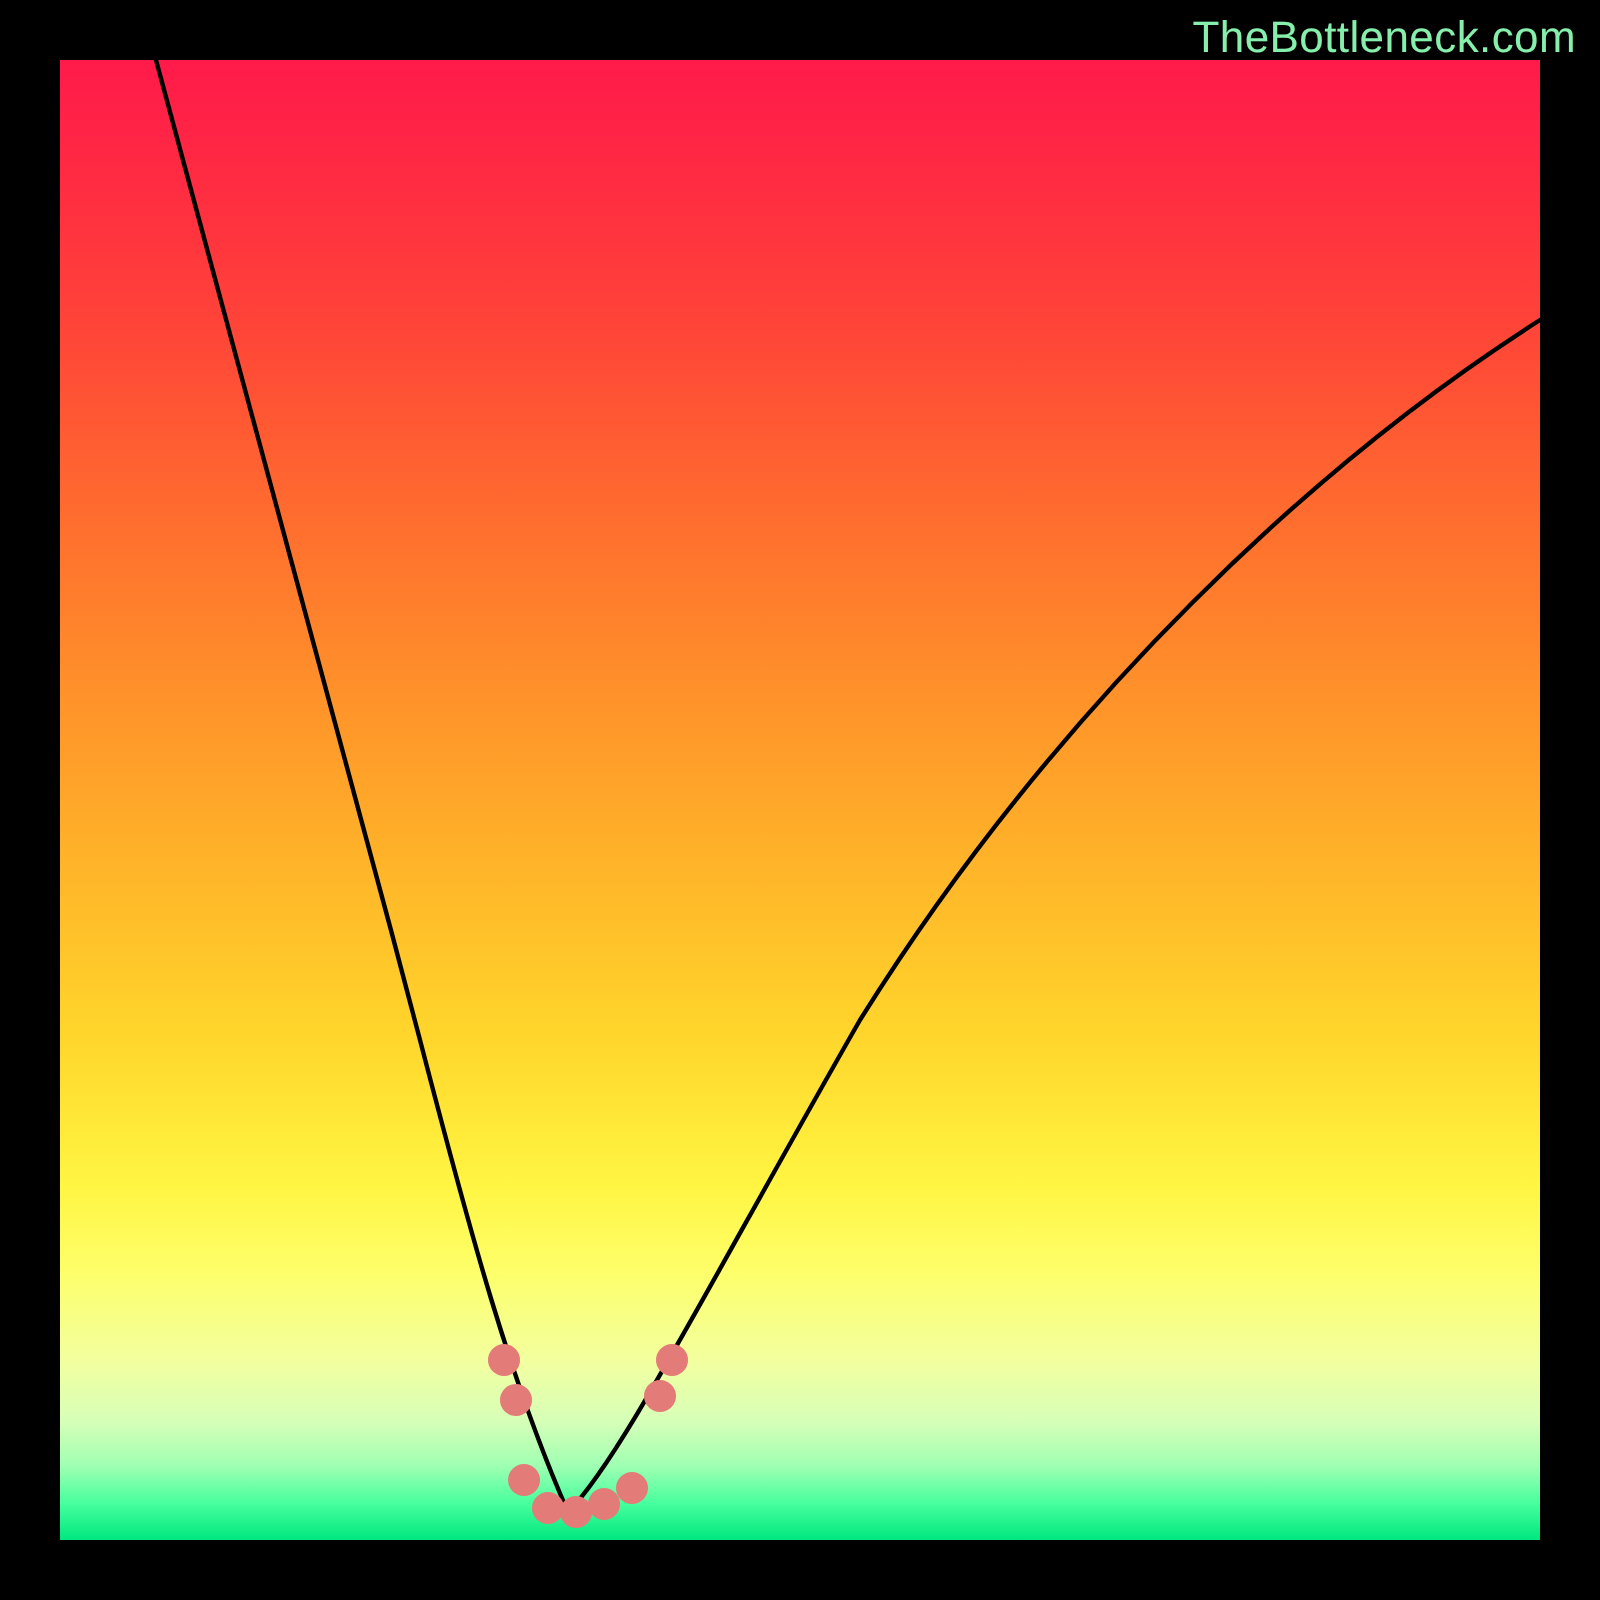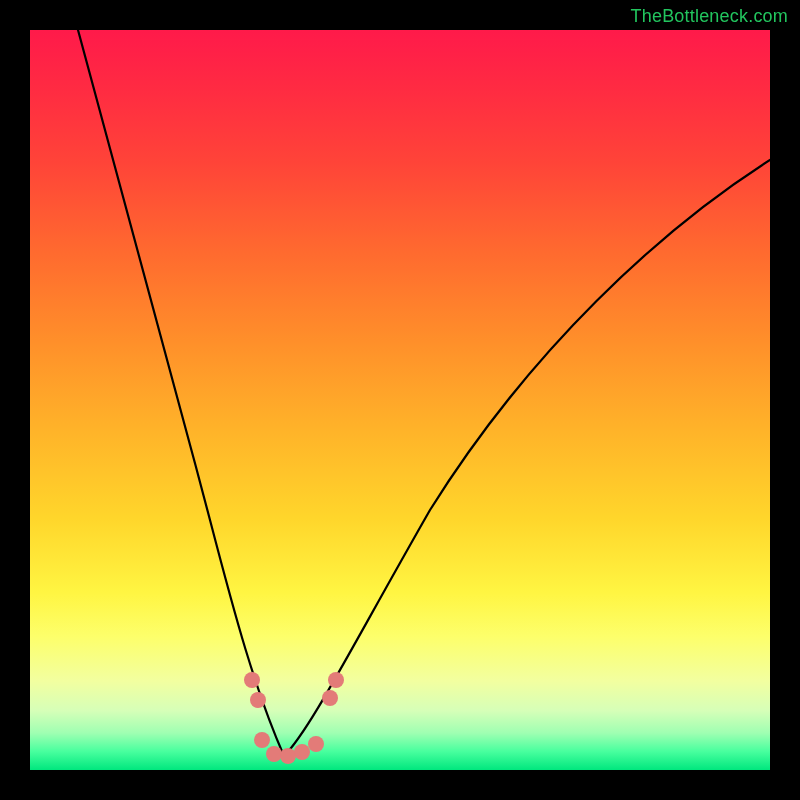--- a/index.html
+++ b/index.html
@@ -38,22 +38,22 @@
       #d6ffb8 92%,
       #9fffb2 95%,
       #48ff9e 97.5%,
       #00e77e 100%
     );
   }
   .watermark {
     position: absolute;
     top: 6px;
     right: 12px;
-    color: #22c55e;
-    font-size: 18px;
+    color: #86efac;
+    font-size: 22px;
     font-weight: 500;
     letter-spacing: 0.2px;
     z-index: 10;
     user-select: none;
   }
   svg.curve {
     position: absolute;
     left: 0; top: 0;
     width: 100%; height: 100%;
     overflow: visible;

